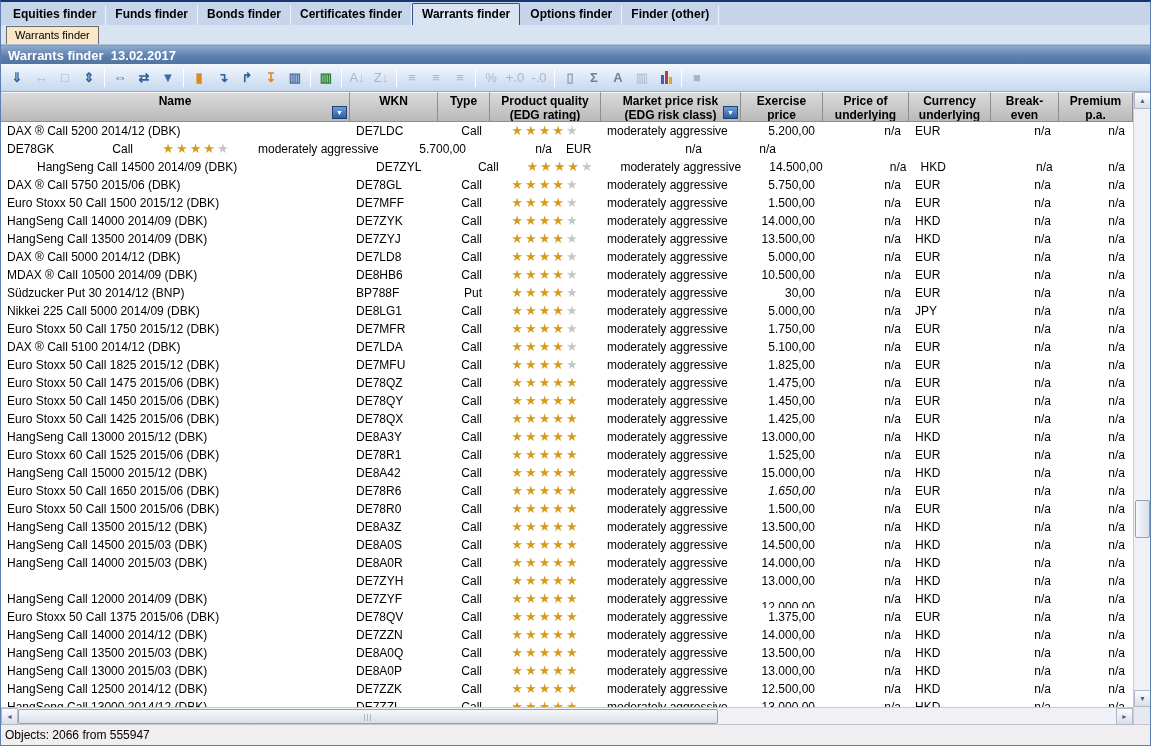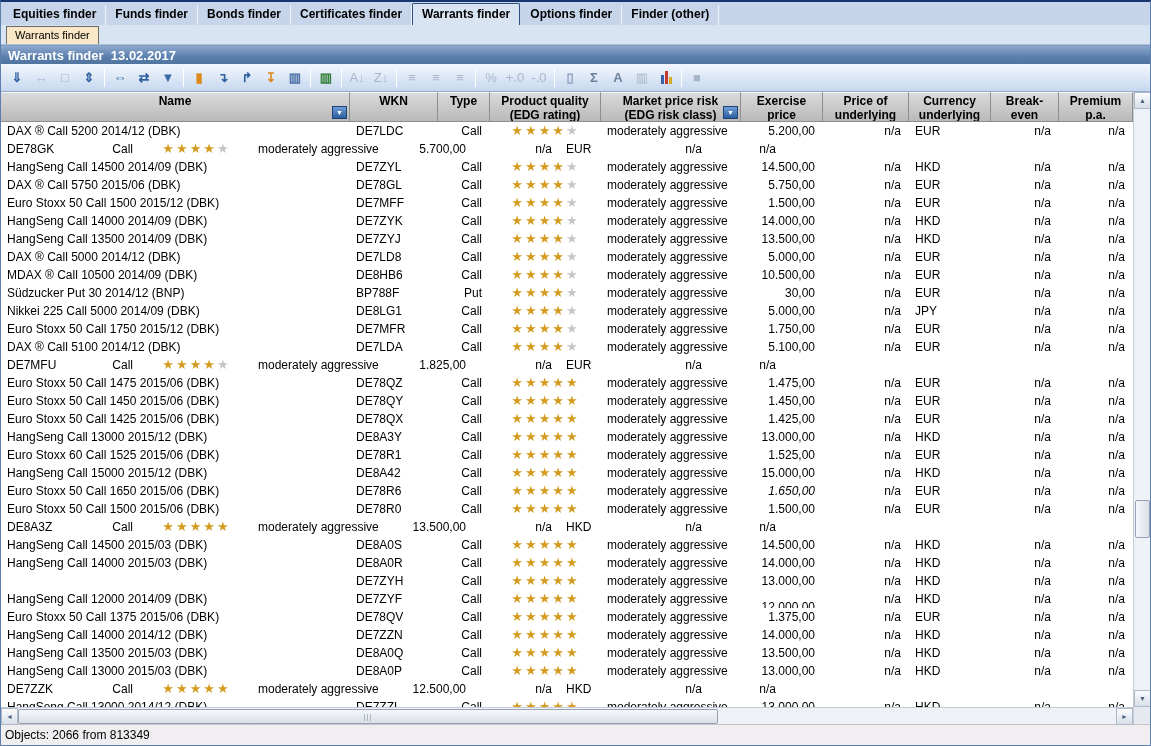--- a/index.html
+++ b/index.html
@@ -222,21 +222,21 @@
             <div class="cell a-right" style="width: 52px;">Call</div>
             <div class="cell a-center stars" style="width: 111px;"><span class="star filled">★</span><span class="star filled">★</span><span class="star filled">★</span><span class="star filled">★</span><span class="star empty">★</span></div>
             <div class="cell a-left" style="width: 140px;">moderately aggressive</div>
             <div class="cell a-right" style="width: 82px;">5.700,00</div>
             <div class="cell a-right" style="width: 86px;">n/a</div>
             <div class="cell a-left" style="width: 82px;">EUR</div>
             <div class="cell a-right" style="width: 68px;">n/a</div>
             <div class="cell a-right" style="width: 74px;">n/a</div>
           </div>
           <div class="row">
-            <div class="cell a-left" style="width: 349px;">HangSeng Call 14500 2014/09 (DBK)</div>
+            <div class="cell a-left" style="width: 349px; margin-left: 30px;">HangSeng Call 14500 2014/09 (DBK)</div>
             <div class="cell a-left" style="width: 88px;">DE7ZYL</div>
             <div class="cell a-right" style="width: 52px;">Call</div>
             <div class="cell a-center stars" style="width: 111px;"><span class="star filled">★</span><span class="star filled">★</span><span class="star filled">★</span><span class="star filled">★</span><span class="star empty">★</span></div>
             <div class="cell a-left" style="width: 140px;">moderately aggressive</div>
             <div class="cell a-right" style="width: 82px;">14.500,00</div>
             <div class="cell a-right" style="width: 86px;">n/a</div>
             <div class="cell a-left" style="width: 82px;">HKD</div>
             <div class="cell a-right" style="width: 68px;">n/a</div>
             <div class="cell a-right" style="width: 74px;">n/a</div>
           </div>
@@ -354,20 +354,21 @@
             <div class="cell a-right" style="width: 52px;">Call</div>
             <div class="cell a-center stars" style="width: 111px;"><span class="star filled">★</span><span class="star filled">★</span><span class="star filled">★</span><span class="star filled">★</span><span class="star empty">★</span></div>
             <div class="cell a-left" style="width: 140px;">moderately aggressive</div>
             <div class="cell a-right" style="width: 82px;">5.100,00</div>
             <div class="cell a-right" style="width: 86px;">n/a</div>
             <div class="cell a-left" style="width: 82px;">EUR</div>
             <div class="cell a-right" style="width: 68px;">n/a</div>
             <div class="cell a-right" style="width: 74px;">n/a</div>
           </div>
           <div class="row">
+            <div class="cell a-left" style="width: 349px;">Euro Stoxx 50 Call 1825 2015/12 (DBK)</div>
             <div class="cell a-left" style="width: 88px;">DE7MFU</div>
             <div class="cell a-right" style="width: 52px;">Call</div>
             <div class="cell a-center stars" style="width: 111px;"><span class="star filled">★</span><span class="star filled">★</span><span class="star filled">★</span><span class="star filled">★</span><span class="star empty">★</span></div>
             <div class="cell a-left" style="width: 140px;">moderately aggressive</div>
             <div class="cell a-right" style="width: 82px;">1.825,00</div>
             <div class="cell a-right" style="width: 86px;">n/a</div>
             <div class="cell a-left" style="width: 82px;">EUR</div>
             <div class="cell a-right" style="width: 68px;">n/a</div>
             <div class="cell a-right" style="width: 74px;">n/a</div>
           </div>
@@ -461,20 +462,21 @@
             <div class="cell a-right" style="width: 52px;">Call</div>
             <div class="cell a-center stars" style="width: 111px;"><span class="star filled">★</span><span class="star filled">★</span><span class="star filled">★</span><span class="star filled">★</span><span class="star filled">★</span></div>
             <div class="cell a-left" style="width: 140px;">moderately aggressive</div>
             <div class="cell a-right" style="width: 82px;">1.500,00</div>
             <div class="cell a-right" style="width: 86px;">n/a</div>
             <div class="cell a-left" style="width: 82px;">EUR</div>
             <div class="cell a-right" style="width: 68px;">n/a</div>
             <div class="cell a-right" style="width: 74px;">n/a</div>
           </div>
           <div class="row">
+            <div class="cell a-left" style="width: 349px;">HangSeng Call 13500 2015/12 (DBK)</div>
             <div class="cell a-left" style="width: 88px;">DE8A3Z</div>
             <div class="cell a-right" style="width: 52px;">Call</div>
             <div class="cell a-center stars" style="width: 111px;"><span class="star filled">★</span><span class="star filled">★</span><span class="star filled">★</span><span class="star filled">★</span><span class="star filled">★</span></div>
             <div class="cell a-left" style="width: 140px;">moderately aggressive</div>
             <div class="cell a-right" style="width: 82px;">13.500,00</div>
             <div class="cell a-right" style="width: 86px;">n/a</div>
             <div class="cell a-left" style="width: 82px;">HKD</div>
             <div class="cell a-right" style="width: 68px;">n/a</div>
             <div class="cell a-right" style="width: 74px;">n/a</div>
           </div>
@@ -568,20 +570,21 @@
             <div class="cell a-right" style="width: 52px;">Call</div>
             <div class="cell a-center stars" style="width: 111px;"><span class="star filled">★</span><span class="star filled">★</span><span class="star filled">★</span><span class="star filled">★</span><span class="star filled">★</span></div>
             <div class="cell a-left" style="width: 140px;">moderately aggressive</div>
             <div class="cell a-right" style="width: 82px;">13.000,00</div>
             <div class="cell a-right" style="width: 86px;">n/a</div>
             <div class="cell a-left" style="width: 82px;">HKD</div>
             <div class="cell a-right" style="width: 68px;">n/a</div>
             <div class="cell a-right" style="width: 74px;">n/a</div>
           </div>
           <div class="row">
+            <div class="cell a-left" style="width: 349px;">HangSeng Call 12500 2014/12 (DBK)</div>
             <div class="cell a-left" style="width: 88px;">DE7ZZK</div>
             <div class="cell a-right" style="width: 52px;">Call</div>
             <div class="cell a-center stars" style="width: 111px;"><span class="star filled">★</span><span class="star filled">★</span><span class="star filled">★</span><span class="star filled">★</span><span class="star filled">★</span></div>
             <div class="cell a-left" style="width: 140px;">moderately aggressive</div>
             <div class="cell a-right" style="width: 82px;">12.500,00</div>
             <div class="cell a-right" style="width: 86px;">n/a</div>
             <div class="cell a-left" style="width: 82px;">HKD</div>
             <div class="cell a-right" style="width: 68px;">n/a</div>
             <div class="cell a-right" style="width: 74px;">n/a</div>
           </div>
@@ -611,15 +614,15 @@
         <div class="sbtn">▲</div>
         <div class="vtrack">
           <div class="vthumb"></div>
         </div>
         <div class="sbtn">▼</div>
       </div>
       <div class="vcorner"></div>
     </div>
   </div>
 
-  <div class="statusbar">Objects: 2066 from 813349</div>
+  <div class="statusbar">Objects: 2066 from 555947</div>
 
 </div>
 
 </body></html>

